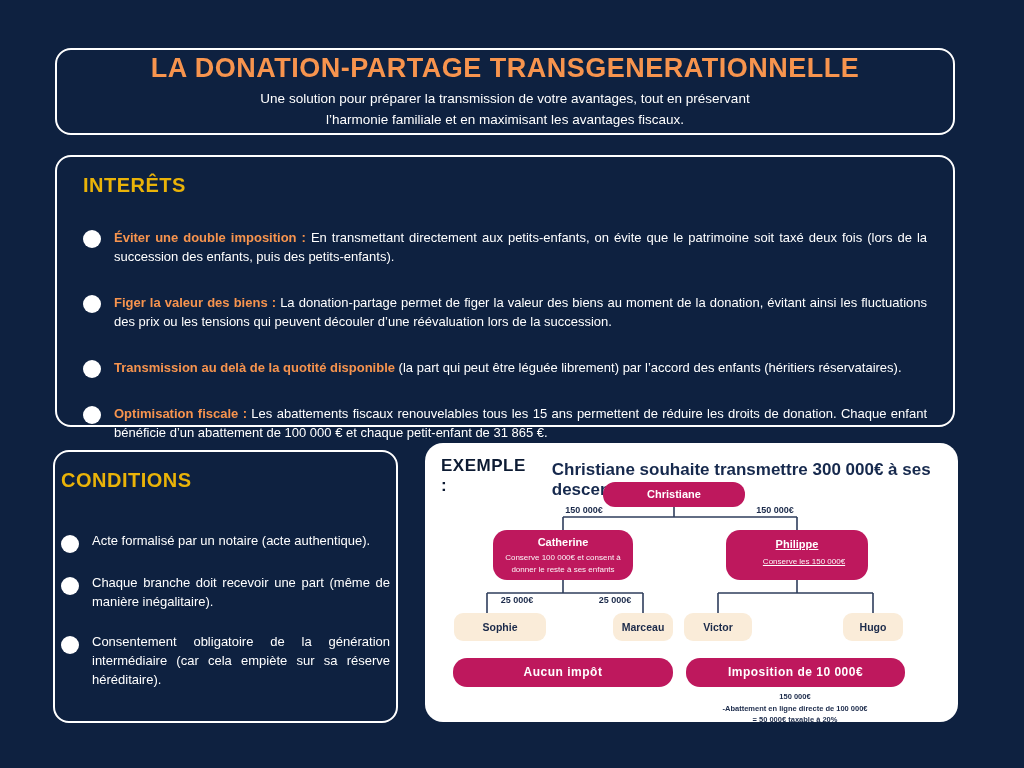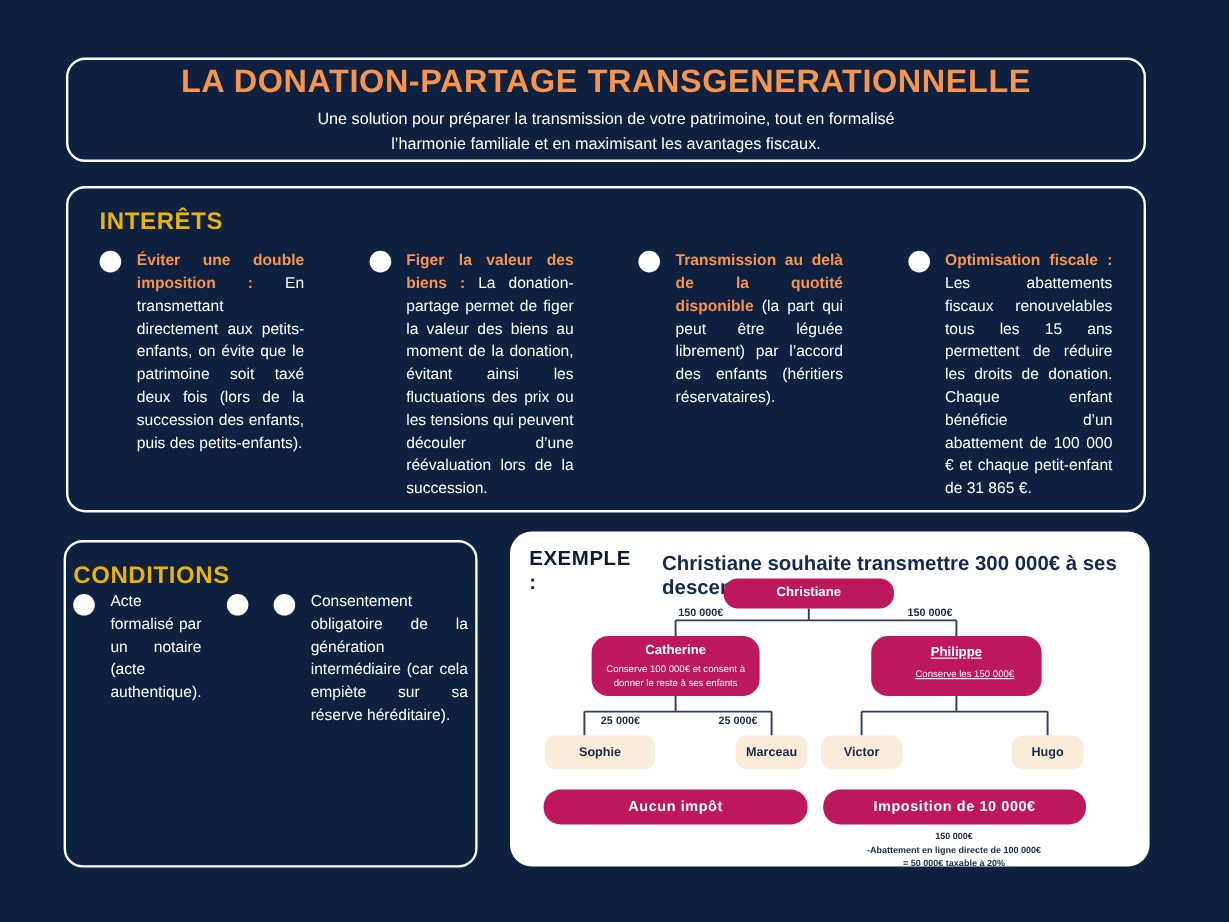--- a/index.html
+++ b/index.html
@@ -20,29 +20,29 @@
   .main-title{
     color:#f7944e;font-size:27px;font-weight:bold;letter-spacing:.5px;white-space:nowrap;
   }
   .subtitle{color:#ffffff;font-size:13.5px;text-align:center;line-height:1.55;}
   
   #interets-box{
     left:55px;top:155px;width:900px;height:272px;padding:17px 26px;
   }
   .section-heading{color:#eab308;font-weight:bold;font-size:20px;letter-spacing:.5px;}
   .interets-grid{
-    display:grid;grid-template-columns:1fr 1fr 1fr 1fr;column-gap:54px;row-gap:27px;margin-top:11px;
+    display:grid;grid-template-columns:1fr;column-gap:54px;row-gap:27px;margin-top:32px;
   }
   .bullet{display:flex;gap:13px;align-items:flex-start;}
   .dot{width:18px;height:18px;border-radius:50%;background:#ffffff;flex-shrink:0;margin-top:1px;}
   .bullet p{margin:0;color:#ffffff;font-size:13px;line-height:1.46;text-align:justify;}
   .lead{color:#f7944e;font-weight:bold;}
   
   #conditions-box{left:53px;top:450px;width:345px;height:273px;padding:17px 6px;}
-  .cond-list{display:flex;flex-direction:row;gap:21px;}
+  .cond-list{display:flex;flex-direction:column;gap:21px;margin-top:40px;}
   .cond-list .dot{margin-top:3px;}
   
   #exemple-panel{
     position:absolute;left:425px;top:443px;width:533px;height:279px;
     background:#ffffff;border-radius:18px;box-sizing:border-box;
   }
   .ex-header{display:flex;align-items:flex-start;padding:13px 16px 0 16px;}
   .ex-label{color:#0d1b33;font-weight:bold;font-size:17px;letter-spacing:.5px;}
   .ex-desc{color:#16294d;font-weight:bold;font-size:17px;margin-left:26px;margin-top:4px;}
   #tree-lines{position:absolute;left:0;top:0;}
@@ -61,21 +61,21 @@
     position:absolute;left:250px;top:248px;width:240px;
     color:#1b2a4a;font-size:7.5px;line-height:1.55;text-align:center;font-weight:bold;
   }
 </style>
 </head>
 <body>
 
 <div class="outlined" id="title-box">
   <div class="main-title">LA DONATION-PARTAGE TRANSGENERATIONNELLE</div>
   <div class="subtitle">
-    <div>Une solution pour préparer la transmission de votre patrimoine, tout en formalisé</div>
+    <div>Une solution pour préparer la transmission de votre avantages, tout en préservant</div>
     <div>l’harmonie familiale et en maximisant les avantages fiscaux.</div>
   </div>
 </div>
 
 <div class="outlined" id="interets-box">
   <div class="section-heading">INTERÊTS</div>
   <div class="interets-grid">
     <div class="bullet">
       <span class="dot"></span>
       <p><span class="lead">Éviter une double imposition :</span><span> En transmettant directement aux petits-enfants, on évite que le patrimoine soit taxé deux fois (lors de la succession des enfants, puis des petits-enfants).</span></p>
@@ -97,20 +97,21 @@
 
 <div class="outlined" id="conditions-box">
   <div class="section-heading">CONDITIONS</div>
   <div class="cond-list">
     <div class="bullet">
       <span class="dot"></span>
       <p>Acte formalisé par un notaire (acte authentique).</p>
     </div>
     <div class="bullet">
       <span class="dot"></span>
+      <p>Chaque branche doit recevoir une part (même de manière inégalitaire).</p>
     </div>
     <div class="bullet">
       <span class="dot"></span>
       <p>Consentement obligatoire de la génération intermédiaire (car cela empiète sur sa réserve héréditaire).</p>
     </div>
   </div>
 </div>
 
 <div id="exemple-panel">
   <div class="ex-header">

